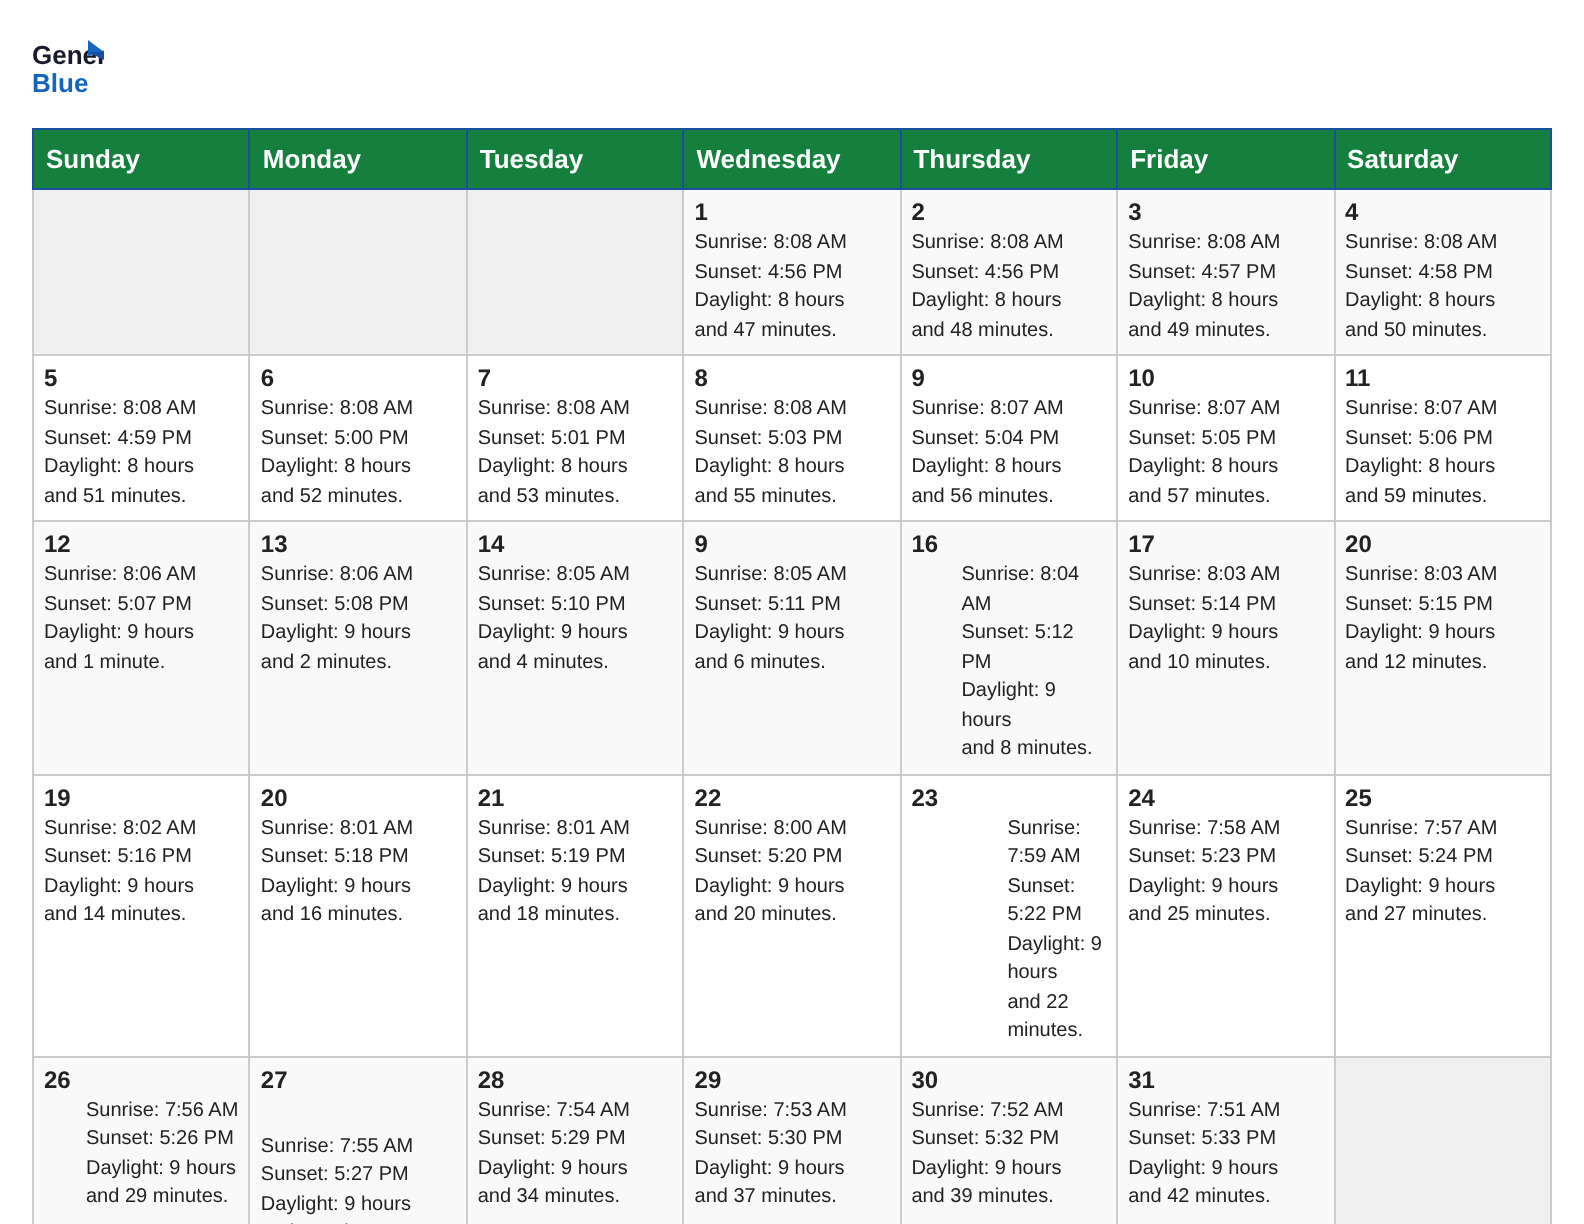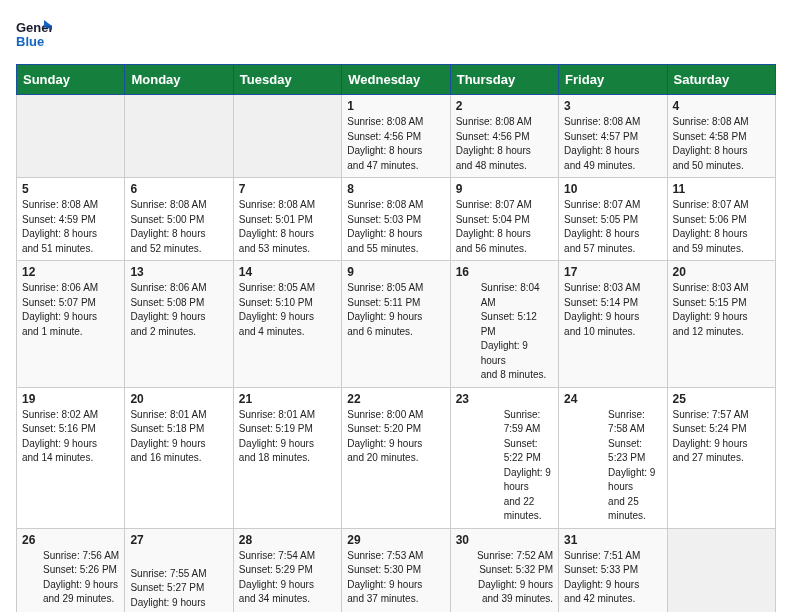--- a/index.html
+++ b/index.html
@@ -289,21 +289,21 @@
         </td>
         <td>
           <span class="day-num">23</span>
           <div class="day-info" style="white-space: pre-line; margin-left: 48px;">Sunrise: 7:59 AM
 Sunset: 5:22 PM
 Daylight: 9 hours
 and 22 minutes.</div>
         </td>
         <td>
           <span class="day-num">24</span>
-          <div class="day-info" style="white-space: pre-line; margin-left: 44px;">Sunrise: 7:58 AM
+          <div class="day-info" style="white-space: pre-line;">Sunrise: 7:58 AM
 Sunset: 5:23 PM
 Daylight: 9 hours
 and 25 minutes.</div>
         </td>
         <td>
           <span class="day-num">25</span>
           <div class="day-info" style="white-space: pre-line;">Sunrise: 7:57 AM
 Sunset: 5:24 PM
 Daylight: 9 hours
 and 27 minutes.</div>
@@ -333,21 +333,21 @@
         </td>
         <td>
           <span class="day-num">29</span>
           <div class="day-info" style="white-space: pre-line;">Sunrise: 7:53 AM
 Sunset: 5:30 PM
 Daylight: 9 hours
 and 37 minutes.</div>
         </td>
         <td>
           <span class="day-num">30</span>
-          <div class="day-info" style="white-space: pre-line; text-align: right;">Sunrise: 7:52 AM
+          <div class="day-info" style="white-space: pre-line;">Sunrise: 7:52 AM
 Sunset: 5:32 PM
 Daylight: 9 hours
 and 39 minutes.</div>
         </td>
         <td>
           <span class="day-num">31</span>
           <div class="day-info" style="white-space: pre-line;">Sunrise: 7:51 AM
 Sunset: 5:33 PM
 Daylight: 9 hours
 and 42 minutes.</div>

